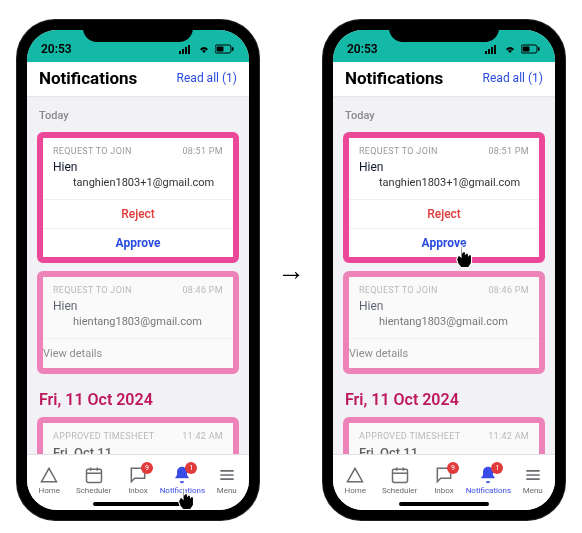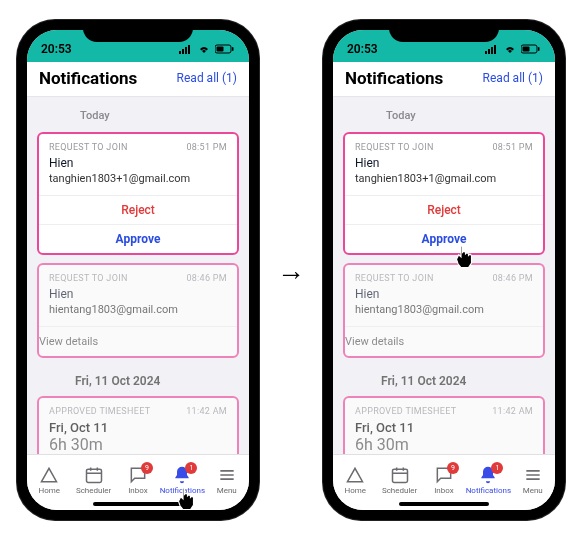--- a/index.html
+++ b/index.html
@@ -65,41 +65,40 @@
   .content {
     flex: 1;
     overflow: hidden;
     padding: 0;
   }
   .section-label {
     font-size: 11px;
     color: #8a8a8e;
     padding: 12px 12px 6px;
     font-weight: 500;
-    margin-left: 41px;
   }
   .card, .card-faded {
     background: #fff;
     margin: 4px 10px 8px;
-    border: 2px solid #ec4899;
+    border: 6px solid #ec4899;
     border-radius: 6px;
     font-size: 11px;
   }
   .card-faded { opacity: 0.65; }
   .card-head {
     display: flex;
     justify-content: space-between;
     padding: 8px 10px 2px;
     font-size: 9px;
     color: #9a9a9e;
     letter-spacing: 0.3px;
   }
   .card-body { padding: 2px 10px 10px; }
   .card-body .name { font-size: 12px; color: #0f172a; margin-bottom: 2px; }
-  .card-body .email { font-size: 11px; color: #333; }
+  .card-body .email { font-size: 11px; color: #333; margin-left: 20px; }
   .btn-row { border-top: 1px solid #eee; }
   .btn {
     text-align: center;
     padding: 7px 0;
     font-size: 12px;
     font-weight: 500;
   }
   .btn.reject { color: #e03a3a; border-bottom: 1px solid #eee; }
   .btn.approve { color: #2a4ce0; font-weight: bold; }
   .view-details {
@@ -159,25 +158,24 @@
     font-weight: 700;
     color: #000;
   }
   .cursor {
     position: absolute;
     width: 26px; height: 30px;
     pointer-events: none;
     z-index: 20;
   }
   .section-date {
-    font-size: 12px;
+    font-size: 16px;
     font-weight: 600;
-    color: #737373;
+    color: #be185d;
     padding: 8px 12px 4px;
-    margin-left: 36px;
   }
 </style>
 </head>
 <body>
 
 <div class="phone">
   <div class="notch"></div>
   <div class="screen">
     <div class="status-bar">
       <span>20:53</span>

